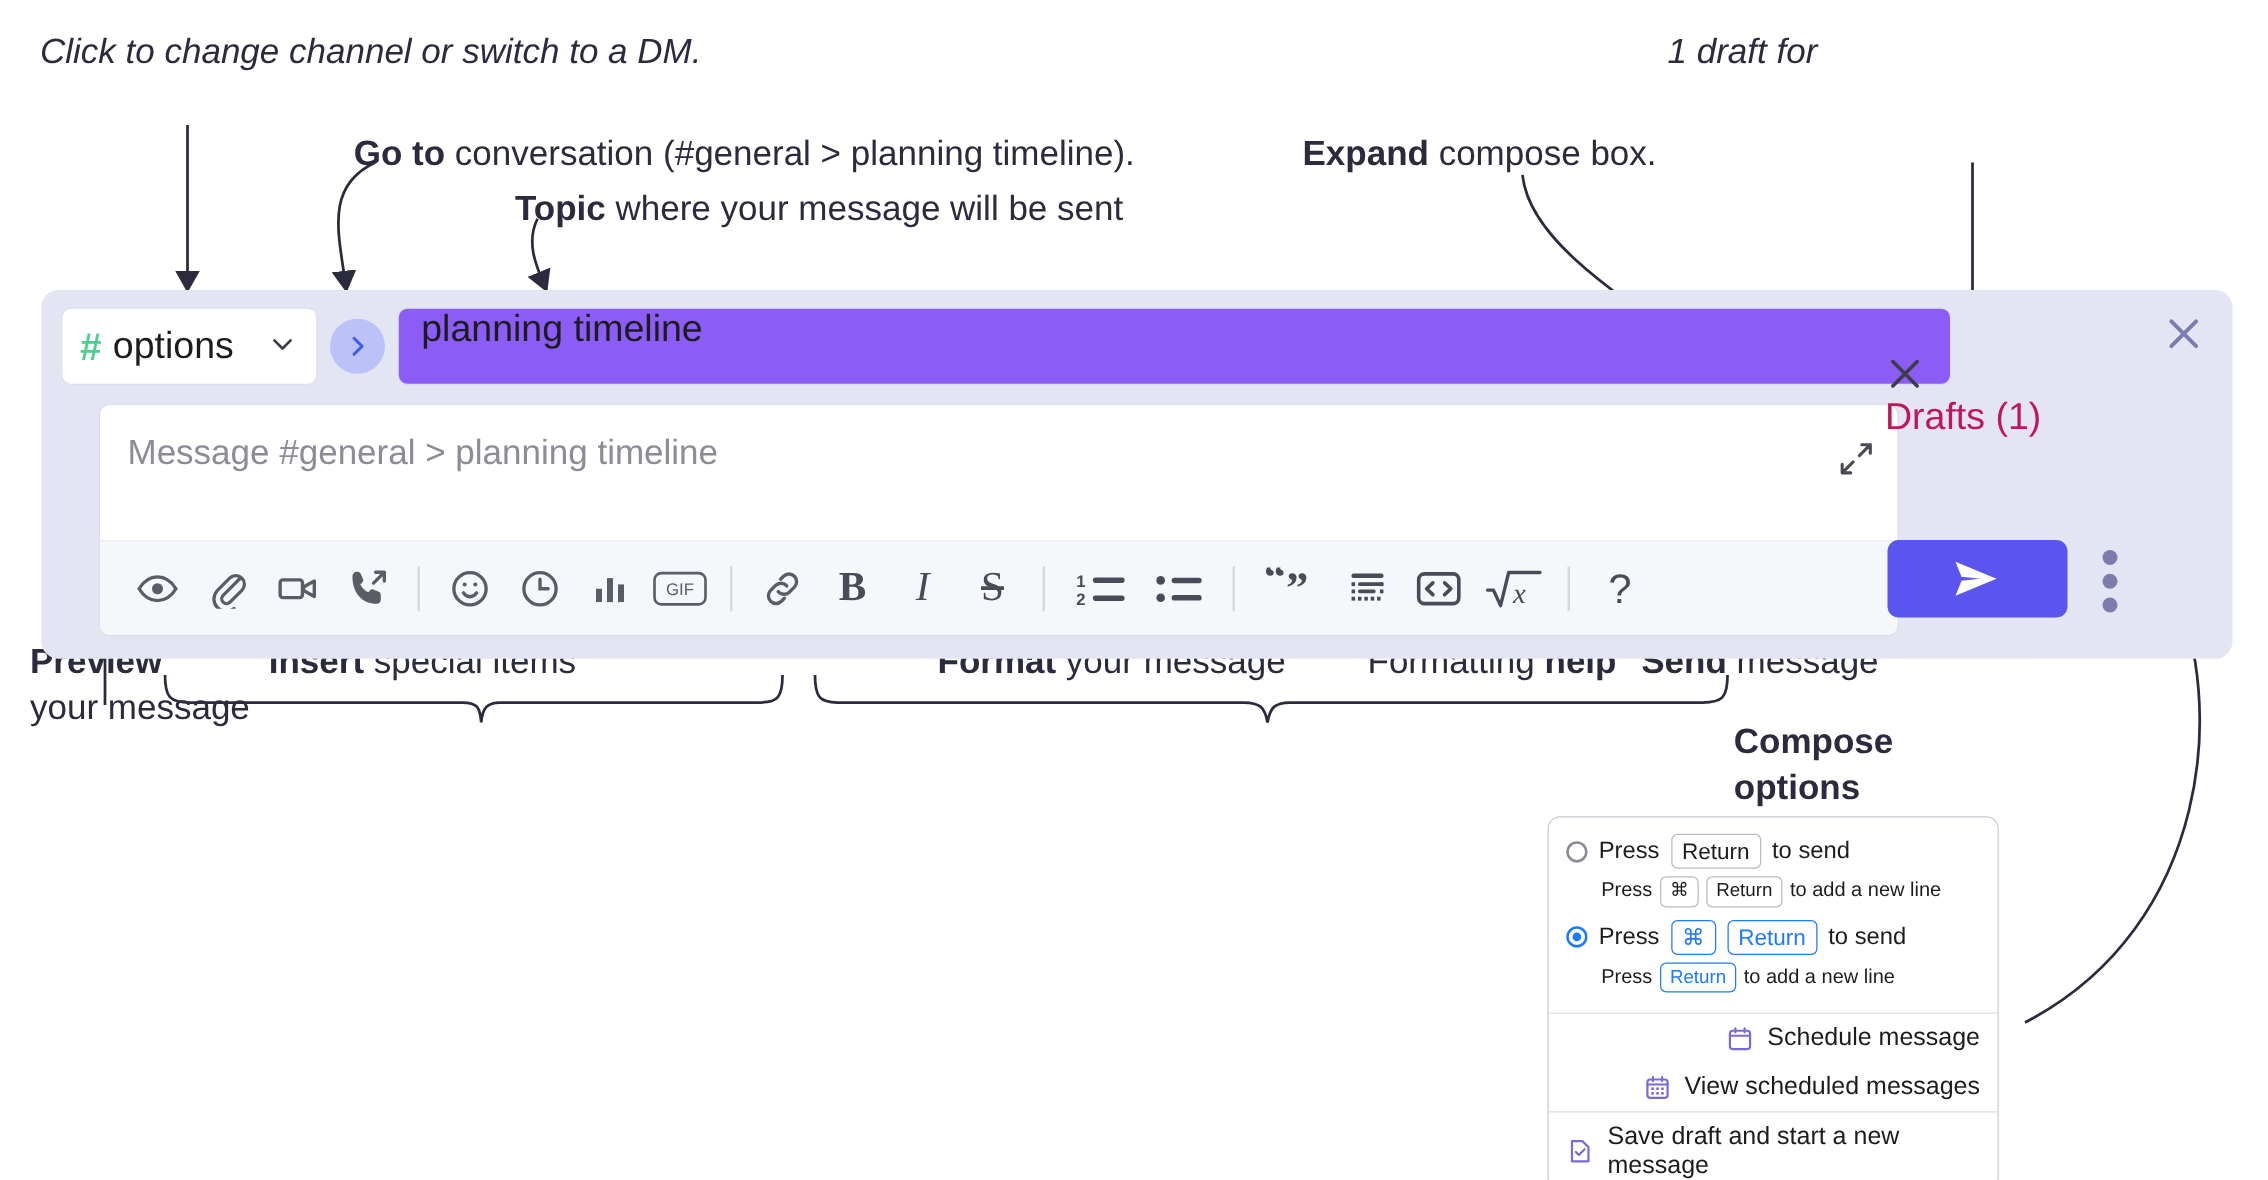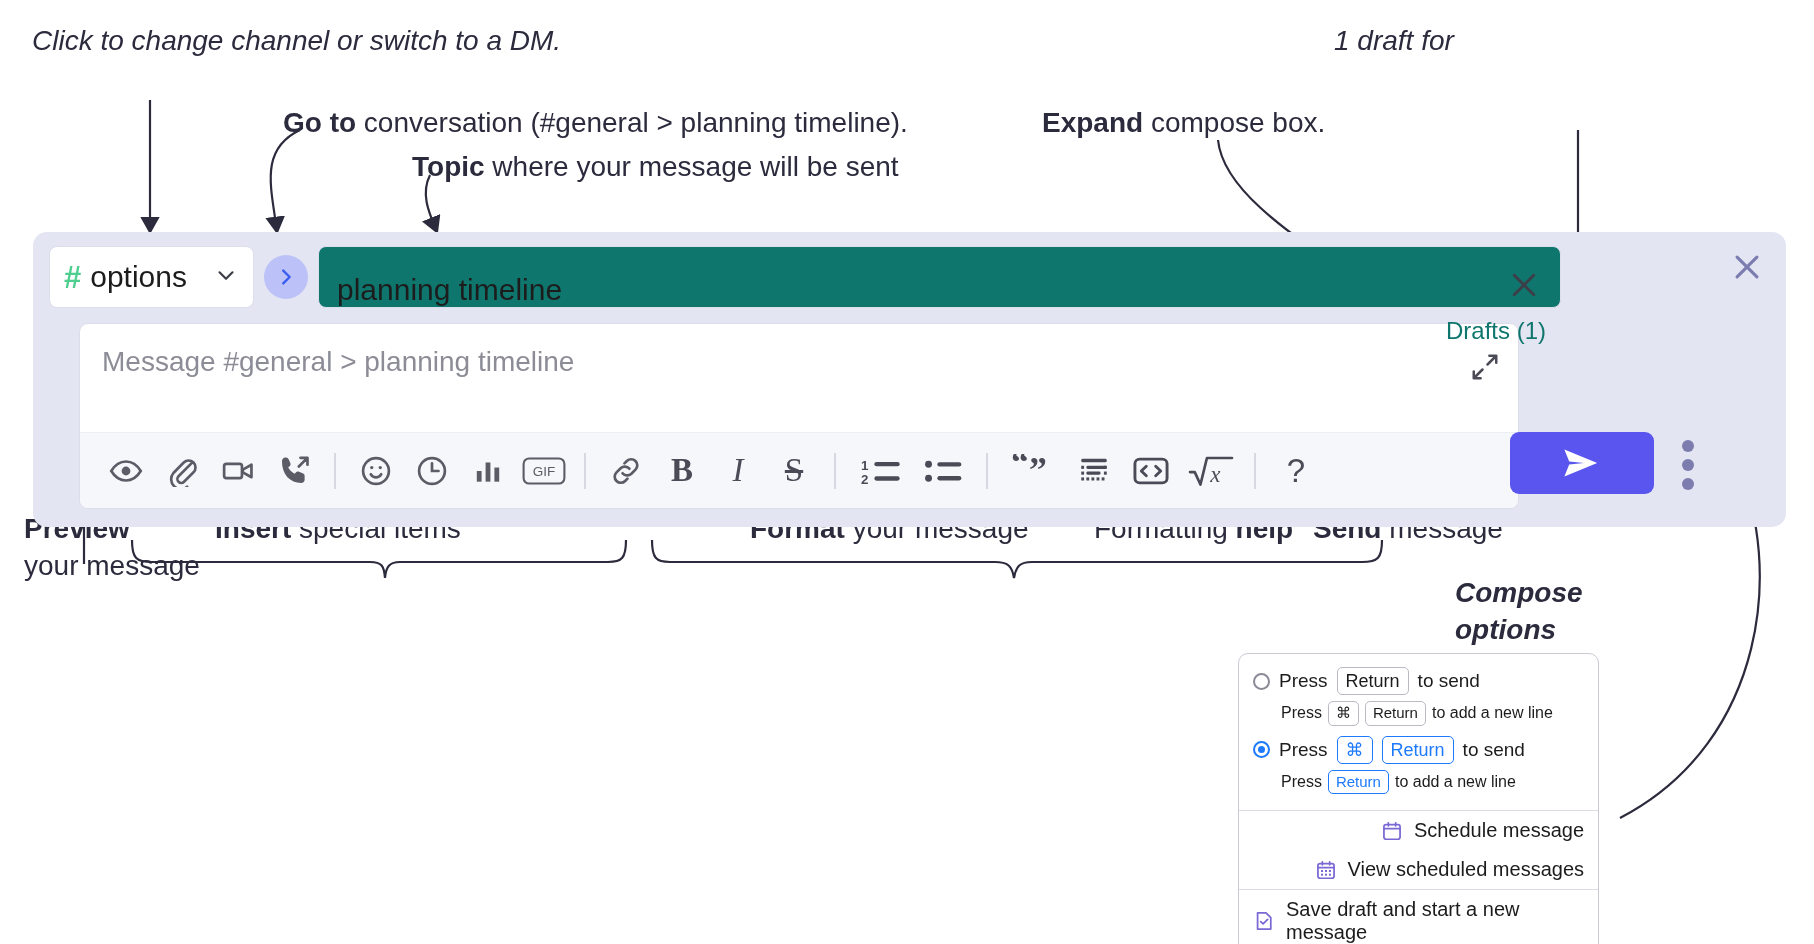--- a/index.html
+++ b/index.html
@@ -35,22 +35,22 @@
   .channel-name { font-size:30px; color:#1d1c1d; }
   .chev { margin-left:auto; }
 
   .goto-btn {
     width:44px; height:44px; border-radius:50%; background:#bcc2f7;
     display:flex; align-items:center; justify-content:center;
     margin:0 10px; cursor:pointer;
   }
 
   .topic-field {
-    height:62px; width:1243px; background:#0f766e; border:1px solid #dddeec; border-radius:8px;
-    display:flex; align-items:flex-end; padding:0 18px; position:relative;
+    height:62px; width:1243px; background:#8b5cf6; border:1px solid #dddeec; border-radius:8px;
+    display:flex; align-items:flex-start; padding:0 18px; position:relative;flex-direction:column;
   }
   .topic-value { font-size:30px; color:#1d1c1d; }
   .topic-clear { margin-left:auto; cursor:pointer; }
 
   
   .msg-shell {
     position:absolute; left:46px; top:91px; width:1440px; height:186px;
     background:#fff; border:1px solid #dcdde9; border-radius:9px; overflow:hidden;
   }
   .msg-input { position:absolute; left:0; top:0; right:0; height:110px; padding:22px 22px; }
@@ -63,21 +63,21 @@
     display:flex; align-items:center; padding-left:18px; gap:0;
   }
   .tb-btn {
     width:56px; height:56px; display:flex; align-items:center; justify-content:center;
     cursor:pointer; color:#5b5c66; flex:none;
   }
   .tb-sep { width:2px; height:36px; background:#d7d9e2; margin:0 12px; flex:none; }
 
   
   .drafts-link {
-    position:absolute; left:1446px; top:317px; font-size:24px; color:#0f766e; cursor:pointer;
+    position:absolute; left:1508px; top:317px; font-size:30px; color:#be185d; cursor:pointer;
   }
   .close-widget { position:absolute; right:22px; top:18px; cursor:pointer; }
   .send-btn {
     position:absolute; left:1510px; top:432px; width:144px; height:62px;
     background:#5a55ee; border-radius:9px; display:flex; align-items:center; justify-content:center;
     cursor:pointer;
   }
   .kebab { position:absolute; left:1682px; top:440px; display:flex; flex-direction:column; gap:7px; cursor:pointer; }
   .kebab i { width:12px; height:12px; border-radius:50%; background:#7c7cae; display:block; }
 
@@ -138,21 +138,21 @@
 </div>
 
 <div class="anno" style="left:1094px; top:510px;">
   <span>Formatting </span><b>help</b>
 </div>
 
 <div class="anno" style="left:1313px; top:510px;">
   <b>Send</b><span> message</span>
 </div>
 
-<div class="anno" style="left:1455px; top:574px;font-style:italic;">
+<div class="anno" style="left:1387px; top:574px;">
   <div><b>Compose</b></div>
   <div><b>options</b></div>
   <div><span>menu</span></div>
 </div>
 
 <svg class="overlay" viewBox="0 0 1814 944">
   <g fill="none" stroke="#2b2b3d" stroke-width="2.2">
 
     <path d="M150 100 L150 232" marker-end="url(#arw)"></path>
 

